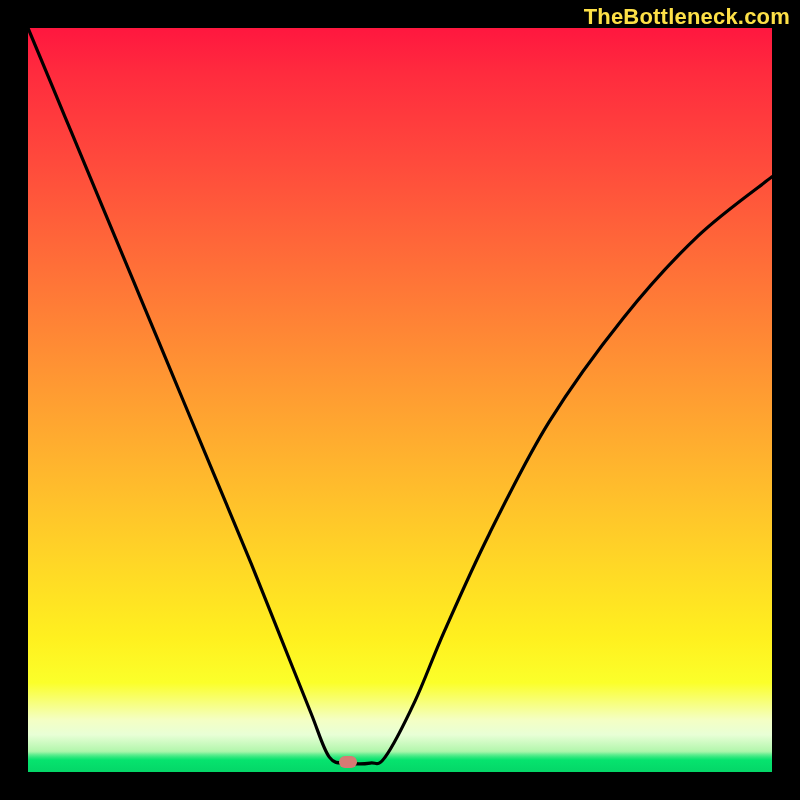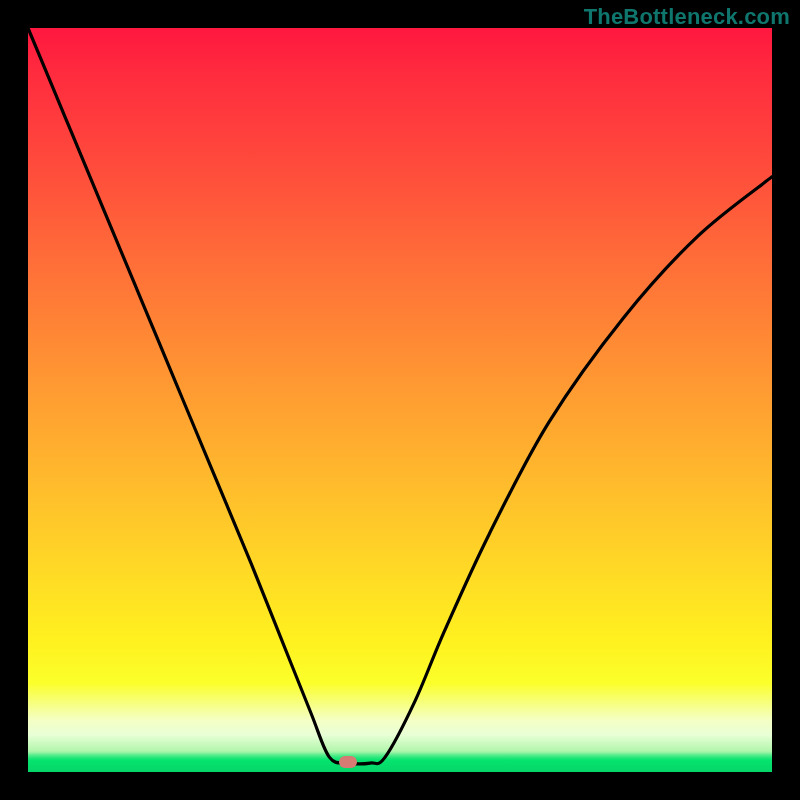--- a/index.html
+++ b/index.html
@@ -62,21 +62,21 @@
     position: absolute;
     width: 18px;
     height: 12px;
     background: #d67a74;
     border-radius: 6px;
   }
   .watermark {
     position: absolute;
     top: 4px;
     right: 10px;
-    color: #0f766e;
+    color: #fde047;
     font-size: 22px;
     font-weight: 600;
     letter-spacing: 0.2px;
   }
 </style>
 </head>
 <body>
 
 <div class="frame">
 

